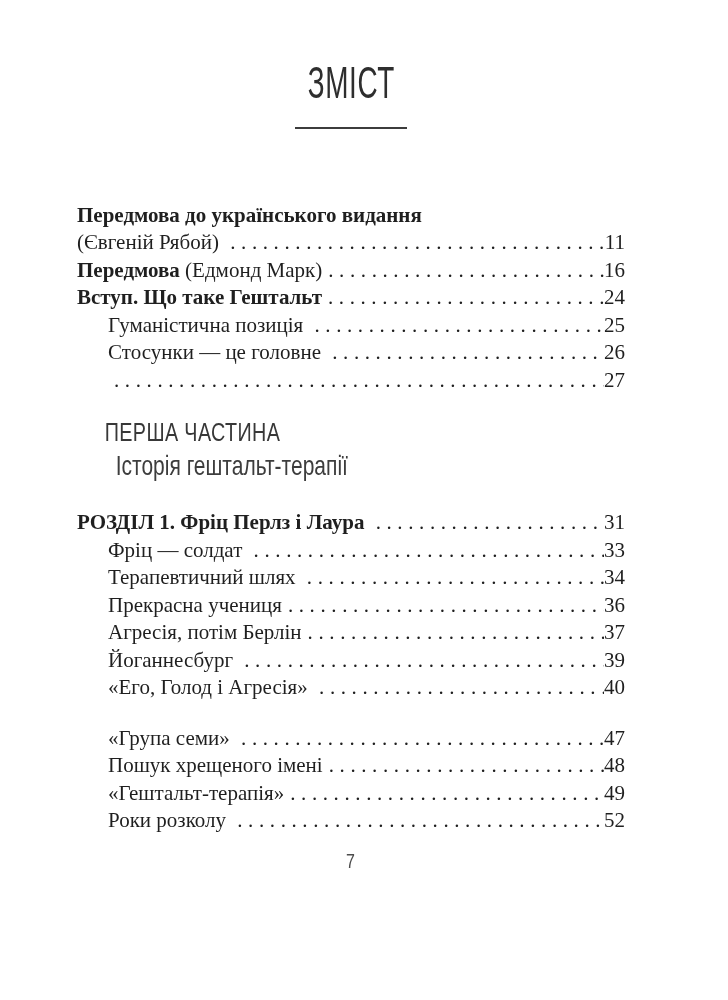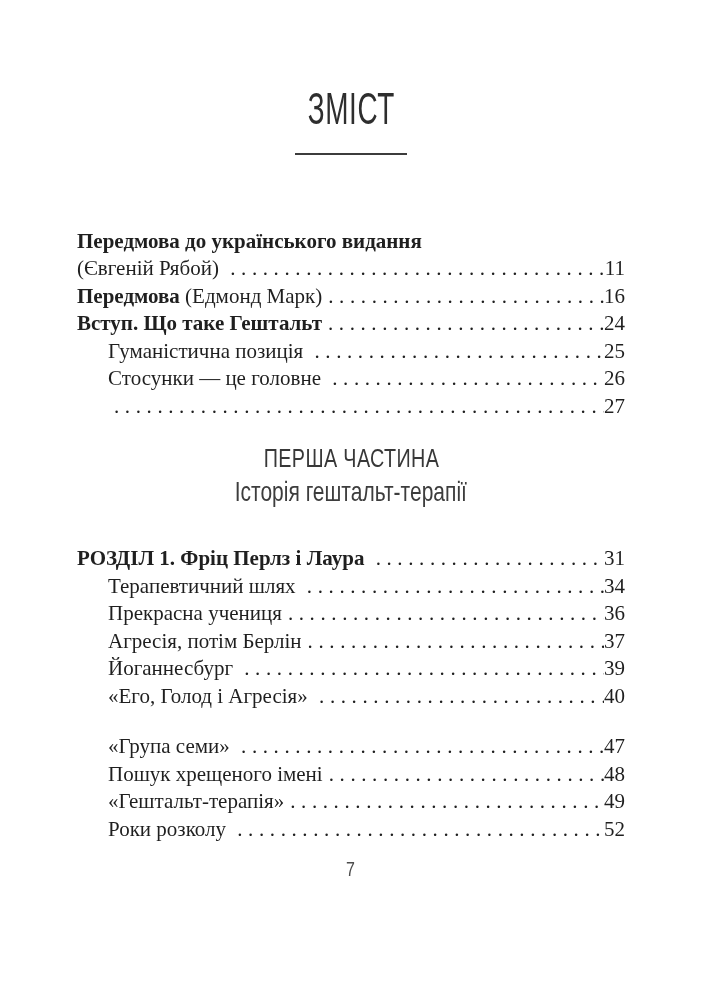--- a/index.html
+++ b/index.html
@@ -16,21 +16,21 @@
   }
   .page {
     position: relative;
     width: 728px;
     height: 1000px;
     background: #ffffff;
   }
   .content {
     width: 548px;
     margin-left: 77px;
-    padding-top: 86px;
+    padding-top: 60px;
   }
   
   .cond {
     font-family: "Liberation Sans", sans-serif;
     display: inline-block;
     transform-origin: 50% 50%;
     white-space: nowrap;
   }
   
   .title-wrap {
@@ -83,23 +83,22 @@
     content: "................................................................................";
     letter-spacing: 5.6px;
     color: #1f1f1f;
   }
   .pg {
     flex: 0 0 auto;
     text-align: right;
   }
   
   .part {
-    text-align: center;
     margin-top: 22px;
-    margin-bottom: 37px;
+    margin-bottom: 27px;
   }
   .part .kicker {
     font-size: 26px;
     line-height: 33px;
     font-weight: 400;
     color: #383838;
     transform: scaleX(0.76);
     letter-spacing: 0.5px;
   }
   .part .subtitle {
@@ -171,20 +170,25 @@
           <div><span class="cond kicker">ПЕРША ЧАСТИНА</span></div>
           <div><span class="cond subtitle">Історія гештальт-терапії</span></div>
         </div>
         <div class="toc-block">
           <div class="row">
             <span class="label"><span class="b">РОЗДІЛ 1. Фріц Перлз і Лаура</span><span class="n"> </span></span>
             <span class="dots"></span>
             <span class="pg">31</span>
           </div>
           <div class="row indent">
+            <span class="label"><span class="n">Фріц — солдат </span></span>
+            <span class="dots"></span>
+            <span class="pg">33</span>
+          </div>
+          <div class="row indent">
             <span class="label"><span class="n">Терапевтичний шлях </span></span>
             <span class="dots"></span>
             <span class="pg">34</span>
           </div>
           <div class="row indent">
             <span class="label"><span class="n">Прекрасна учениця</span></span>
             <span class="dots"></span>
             <span class="pg">36</span>
           </div>
           <div class="row indent">

